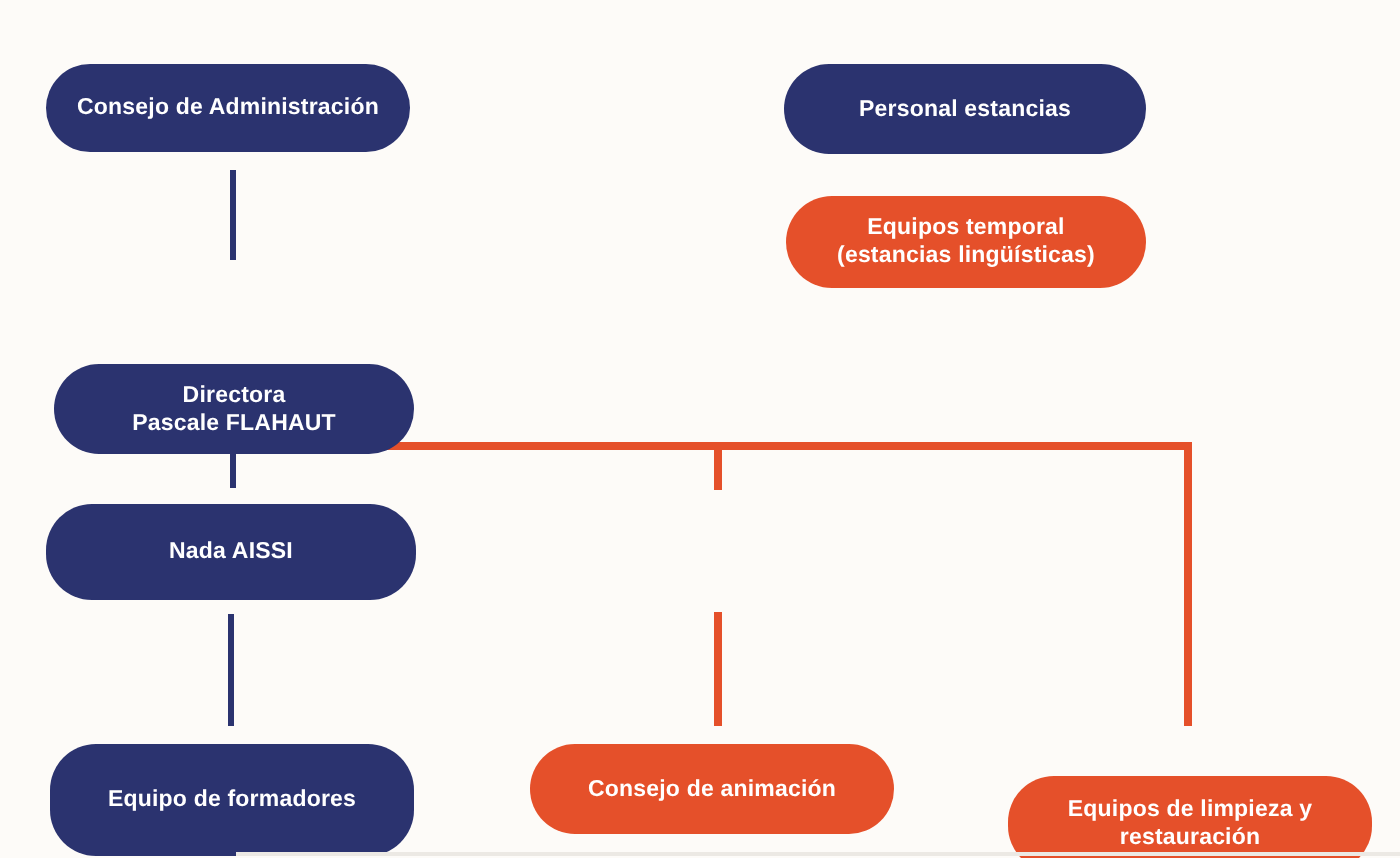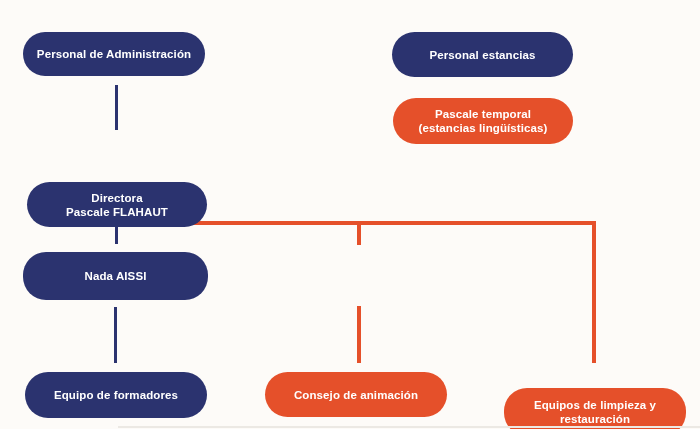--- a/index.html
+++ b/index.html
@@ -40,21 +40,21 @@
   }
   .node.navy{background:var(--navy);}
   .node.orange{background:var(--orange);}
   
   .pos-consejo       {left:23px;  top:32px;  width:182px; height:44px;}
   .pos-permanente    {left:392px; top:32px;  width:181px; height:45px;}
   .pos-temporal      {left:393px; top:98px;  width:180px; height:46px;}
   .pos-directora     {left:27px;  top:142px; width:180px; height:45px;margin-top:40px;}
   .pos-pedagogico    {left:23px;  top:252px; width:185px; height:48px;}
   .pos-animacion-resp{left:270px; top:254px; width:181px; height:46px;}
-  .pos-formadores    {left:25px;  top:372px; width:182px; height:46px;}
+  .pos-formadores    {left:25px;  top:372px; width:182px; height:56px;}
   .pos-animacion-eq  {left:265px; top:372px; width:182px; height:45px;}
   .pos-limpieza      {left:504px; top:371px; width:182px; height:48px;margin-top:17px;}
   
   .vline{position:absolute; width:3px; background:var(--navy);}
   .vline.orange{width:4px; background:var(--orange);}
   .hline{position:absolute; height:4px; background:var(--orange);}
   .l-consejo-directora   {left:115px; top:85px;  height:45px;}
   .l-directora-pedagogico{left:115px; top:195px; height:49px;}
   .l-pedagogico-formadores{left:114px; top:307px; height:56px;}
   .l-branch-horizontal   {left:122px; top:221px; width:474px;}
@@ -77,21 +77,21 @@
 
   <div class="vline l-consejo-directora"></div>
   <div class="vline l-directora-pedagogico"></div>
   <div class="vline l-pedagogico-formadores"></div>
   <div class="hline l-branch-horizontal"></div>
   <div class="vline orange l-branch-animacion"></div>
   <div class="vline orange l-animacion-equipo"></div>
   <div class="vline orange l-branch-limpieza"></div>
 
   <div class="node navy pos-consejo">
-    <span class="line">Personal de Administración</span>
+    <span class="line">Consejo de Administración</span>
   </div>
 
   <div class="node navy pos-directora">
     <span class="line">Directora</span>
     <span class="line">Pascale FLAHAUT</span>
   </div>
 
   <div class="node navy pos-pedagogico">
     <span class="line">Nada AISSI</span>
   </div>
@@ -108,19 +108,19 @@
   <div class="node orange pos-limpieza">
     <span class="line">Equipos de limpieza y</span>
     <span class="line">restauración</span>
   </div>
 
   <div class="node navy pos-permanente">
     <span class="line">Personal estancias</span>
   </div>
 
   <div class="node orange pos-temporal">
-    <span class="line">Pascale temporal</span>
+    <span class="line">Equipos temporal</span>
     <span class="line">(estancias lingüísticas)</span>
   </div>
 
   <div class="bottom-divider"></div>
 
 </div>
 
 </body></html>

